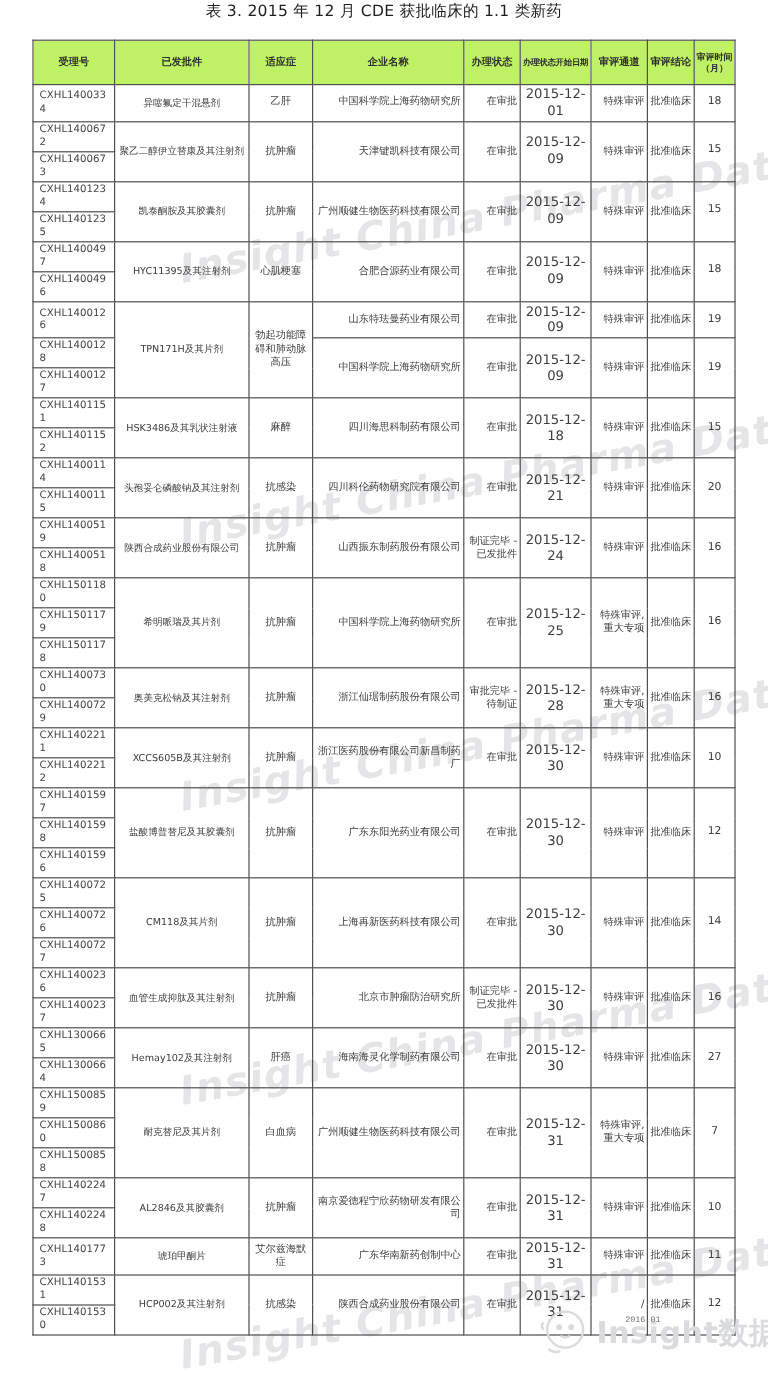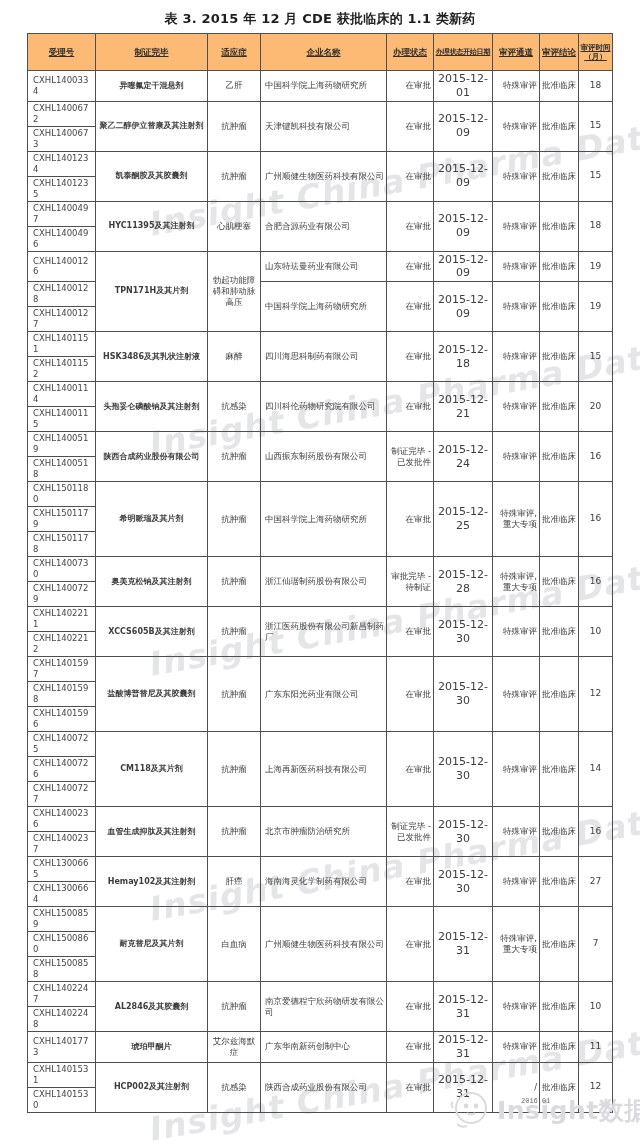--- a/index.html
+++ b/index.html
@@ -2,22 +2,22 @@
 <html><head>
 <meta charset="utf-8">
 <style>
   html,body { margin:0; padding:0; }
   body {
     width:640px; height:1145px; position:relative; overflow:hidden;
     background:#ffffff;
     font-family:"DejaVu Sans","Liberation Sans",sans-serif;
   }
   .title {
-    position:absolute; top:10px; left:0; width:640px; text-align:center;
-    font-size:13px; font-weight:700; color:#1f1f1f; letter-spacing:0.2px;
+    position:absolute; top:0; left:0; width:640px; text-align:center;
+    font-size:13px; font-weight:400; color:#1f1f1f; letter-spacing:0.2px;
   }
   
   .wm {
     position:absolute; left:150px; white-space:nowrap; pointer-events:none;
     transform:rotate(-10deg); transform-origin:0 50%;
     font-size:33px; font-style:italic; font-weight:600;
     color:rgba(195,198,202,0.45); letter-spacing:1px;
   }
   .brandmark {
     position:absolute; left:497px; top:1094px; font-size:25px; font-weight:bold;
@@ -31,30 +31,30 @@
   table.drug {
     position:absolute; left:27px; top:33px; width:585px;
     border-collapse:collapse; table-layout:fixed; background:transparent;
   }
   .drug th, .drug td {
     border:1px solid #4f4f4f; color:#3d3d3d; text-align:center;
     padding:1px 2px; font-size:9px; line-height:1.25;
     overflow:hidden; word-break:break-all; vertical-align:middle;
   }
   .drug thead th {
-    background:#fdba74; height:34px; font-weight:bold; font-size:8.5px;
-    color:#2e2e2e; padding:1px 1px;text-decoration:underline;
+    background:#bef264; height:34px; font-weight:bold; font-size:8.5px;
+    color:#2e2e2e; padding:1px 1px;
   }
   .drug thead th.h5 { font-size:7px; letter-spacing:-0.2px; padding:0; white-space:nowrap;margin-left:27px; }
   .drug thead th.h8 { font-size:7.5px; padding:0; }
   .drug tbody tr { height:25px; }
   td.code { font-size:8.5px; text-align:left; padding-left:5px; color:#454545; }
-  td.drugname { font-size:8px;font-weight:bold; }
+  td.drugname { font-size:8px; }
   td.ind { font-size:8.5px; }
-  td.comp { font-size:8.5px; text-align:left; padding-left:4px; }
+  td.comp { font-size:8.5px; text-align:right; padding-left:4px; }
   td.status { font-size:8.5px;text-align:right; }
   td.date { font-size:11px; }
   td.channel { font-size:8.5px;text-align:right; }
   td.concl { font-size:8.5px; }
   td.months { font-size:9px; }
 </style>
 </head>
 <body>
 
 <div class="title">表 3. 2015 年 12 月 CDE 获批临床的 1.1 类新药</div>
@@ -73,21 +73,21 @@
       <col style="width: 126px;">
       <col style="width: 47px;">
       <col style="width: 59px;">
       <col style="width: 47px;">
       <col style="width: 39px;">
       <col style="width: 34px;">
     </colgroup>
   <thead>
       <tr>
         <th class="h0">受理号</th>
-        <th class="h1">制证完毕</th>
+        <th class="h1">已发批件</th>
         <th class="h2">适应症</th>
         <th class="h3">企业名称</th>
         <th class="h4">办理状态</th>
         <th class="h5">办理状态开始日期</th>
         <th class="h6">审评通道</th>
         <th class="h7">审评结论</th>
         <th class="h8">审评时间（月）</th>
       </tr>
     </thead>
   <tbody>

